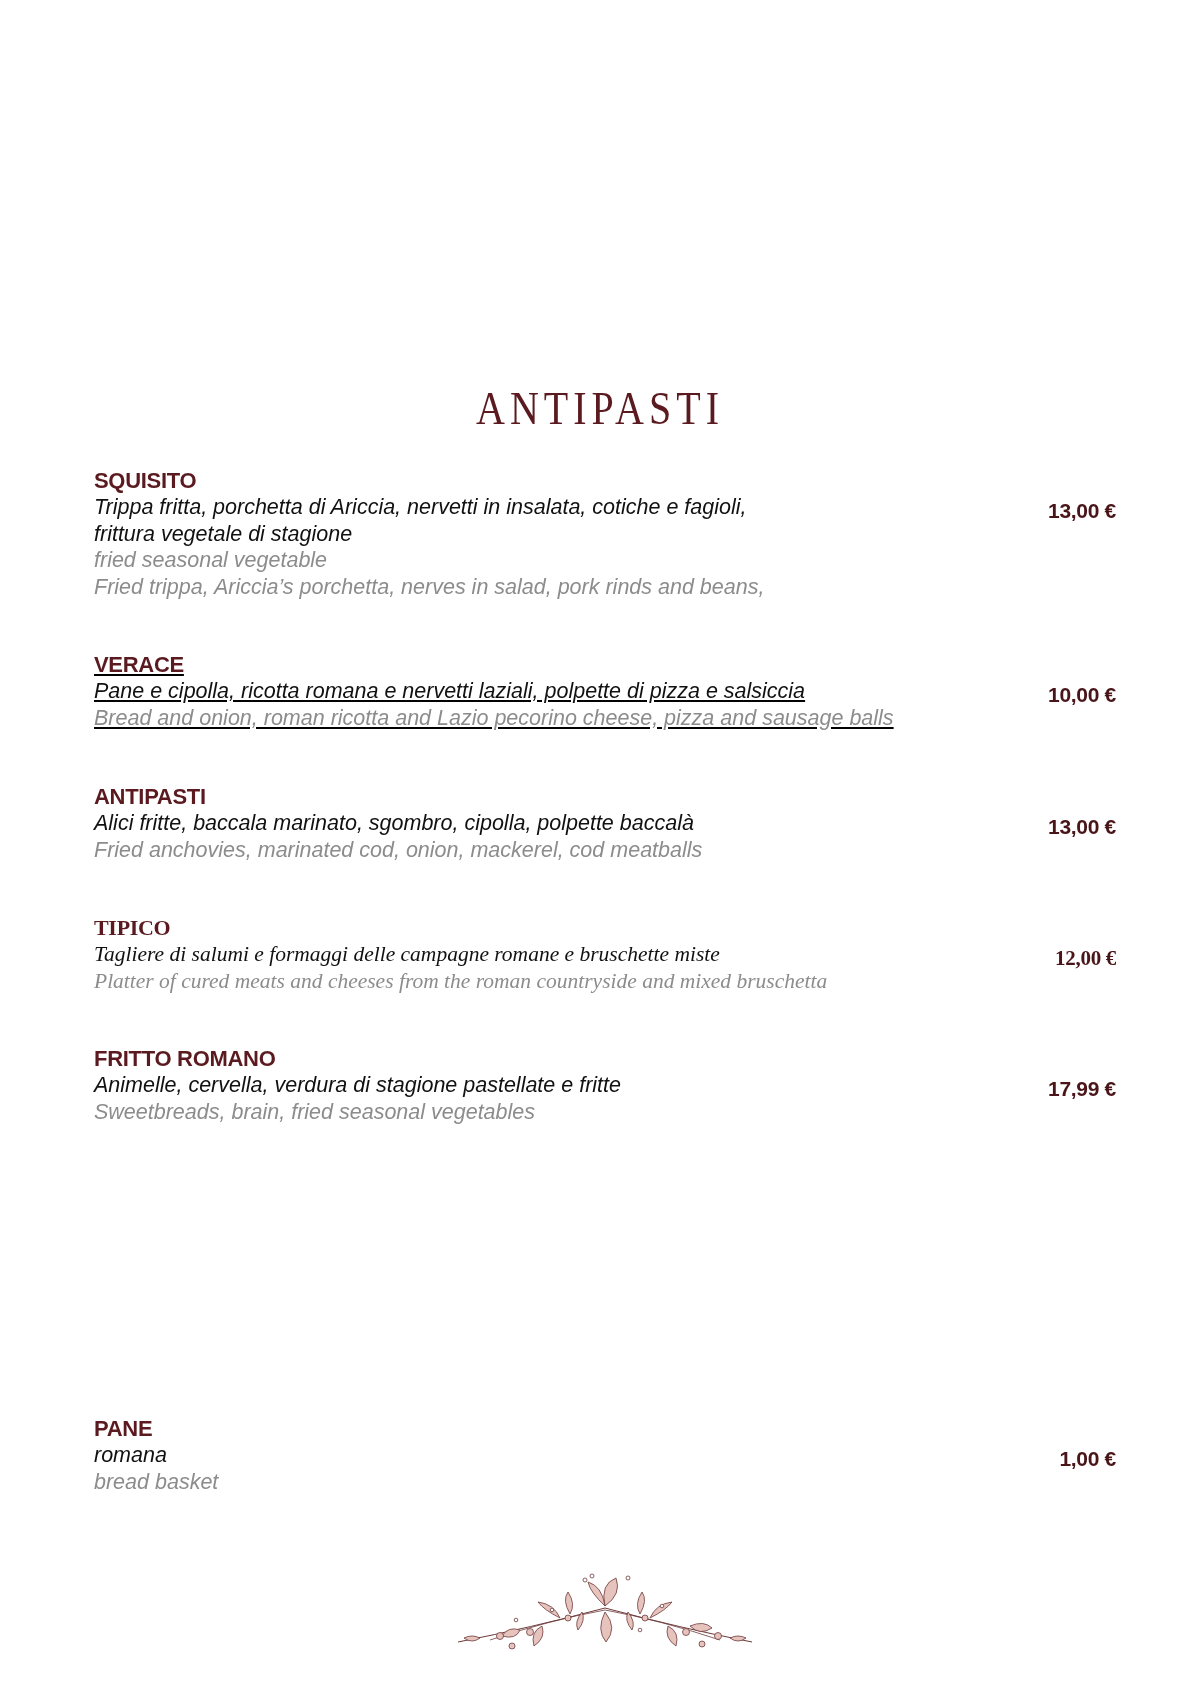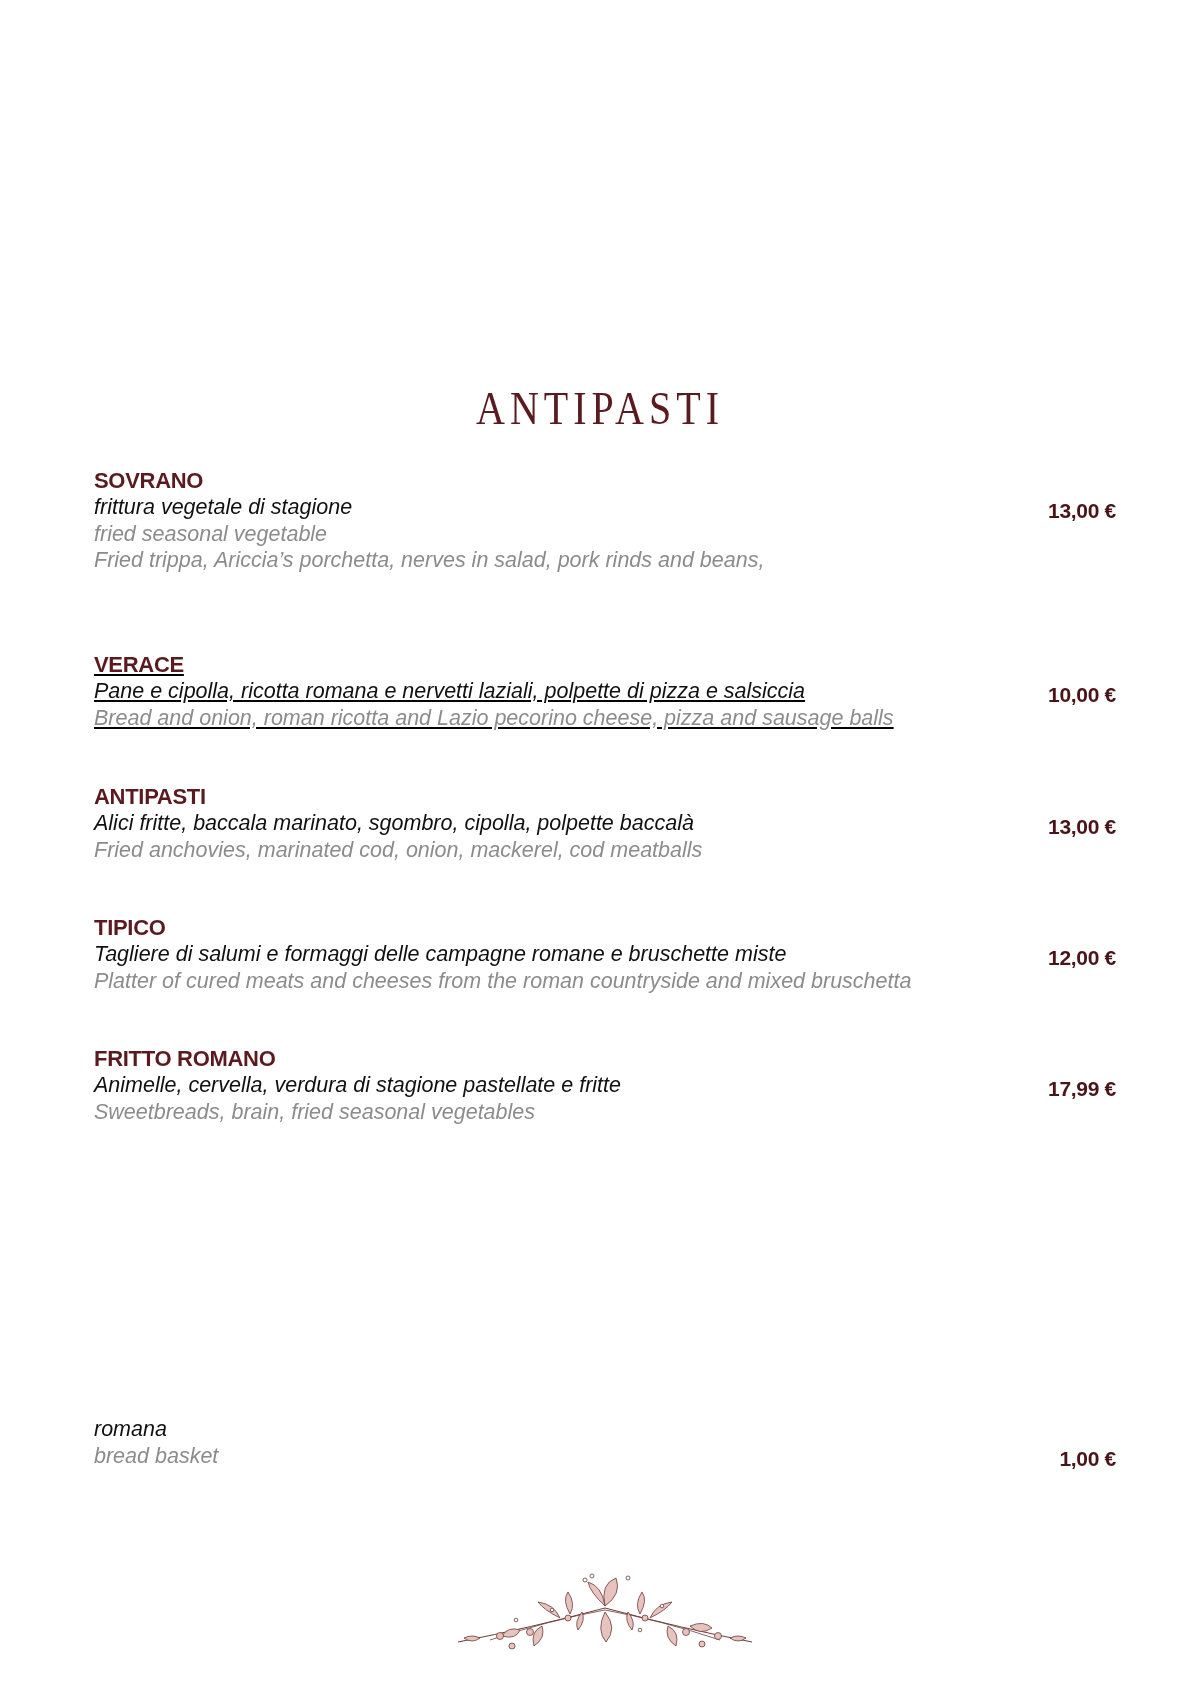--- a/index.html
+++ b/index.html
@@ -69,56 +69,58 @@
       width: 310px;
       height: 90px;
     }
   </style>
 </head>
 <body>
 
 <h1 class="title">ANTIPASTI</h1>
 
 <div class="item" style="top:468px;">
-  <div class="item-name">SOVRANO</div>
+  <div class="item-name">SQUISITO</div>
   <div class="item-price">13,00 €</div>
+  <div class="item-it">Trippa fritta, porchetta di Ariccia, nervetti in insalata, cotiche e fagioli,</div>
   <div class="item-it">frittura vegetale di stagione</div>
   <div class="item-en">fried seasonal vegetable</div>
   <div class="item-en">Fried trippa, Ariccia’s porchetta, nerves in salad, pork rinds and beans,</div>
 </div>
 
 <div class="item" style="top:652px;text-decoration:underline;">
   <div class="item-name">VERACE</div>
   <div class="item-price">10,00 €</div>
   <div class="item-it">Pane e cipolla, ricotta romana e nervetti laziali, polpette di pizza e salsiccia</div>
   <div class="item-en">Bread and onion, roman ricotta and Lazio pecorino cheese, pizza and sausage balls</div>
 </div>
 
 <div class="item" style="top:784px;">
   <div class="item-name">ANTIPASTI</div>
   <div class="item-price">13,00 €</div>
   <div class="item-it">Alici fritte, baccala marinato, sgombro, cipolla, polpette baccalà</div>
   <div class="item-en">Fried anchovies, marinated cod, onion, mackerel, cod meatballs</div>
 </div>
 
-<div class="item" style="top:915px;">
+<div class="item" style="top:915px;font-family:Liberation Serif, serif;">
   <div class="item-name">TIPICO</div>
   <div class="item-price">12,00 €</div>
   <div class="item-it">Tagliere di salumi e formaggi delle campagne romane e bruschette miste</div>
   <div class="item-en">Platter of cured meats and cheeses from the roman countryside and mixed bruschetta</div>
 </div>
 
 <div class="item" style="top:1046px;">
   <div class="item-name">FRITTO ROMANO</div>
   <div class="item-price">17,99 €</div>
   <div class="item-it">Animelle, cervella, verdura di stagione pastellate e fritte</div>
   <div class="item-en">Sweetbreads, brain, fried seasonal vegetables</div>
 </div>
 
 <div class="item" style="top:1416px;">
+  <div class="item-name">PANE</div>
   <div class="item-price">1,00 €</div>
   <div class="item-it">romana</div>
   <div class="item-en">bread basket</div>
 </div>
 
 <div class="ornament">
   <svg width="310" height="90" viewBox="0 0 310 90" xmlns="http://www.w3.org/2000/svg">
     <g stroke="#6e3b3b" stroke-width="0.8" fill="#e7c3bd">
 
       <path d="M8 72 Q80 58 155 38 Q230 58 302 72" fill="none" stroke-width="1"></path>

